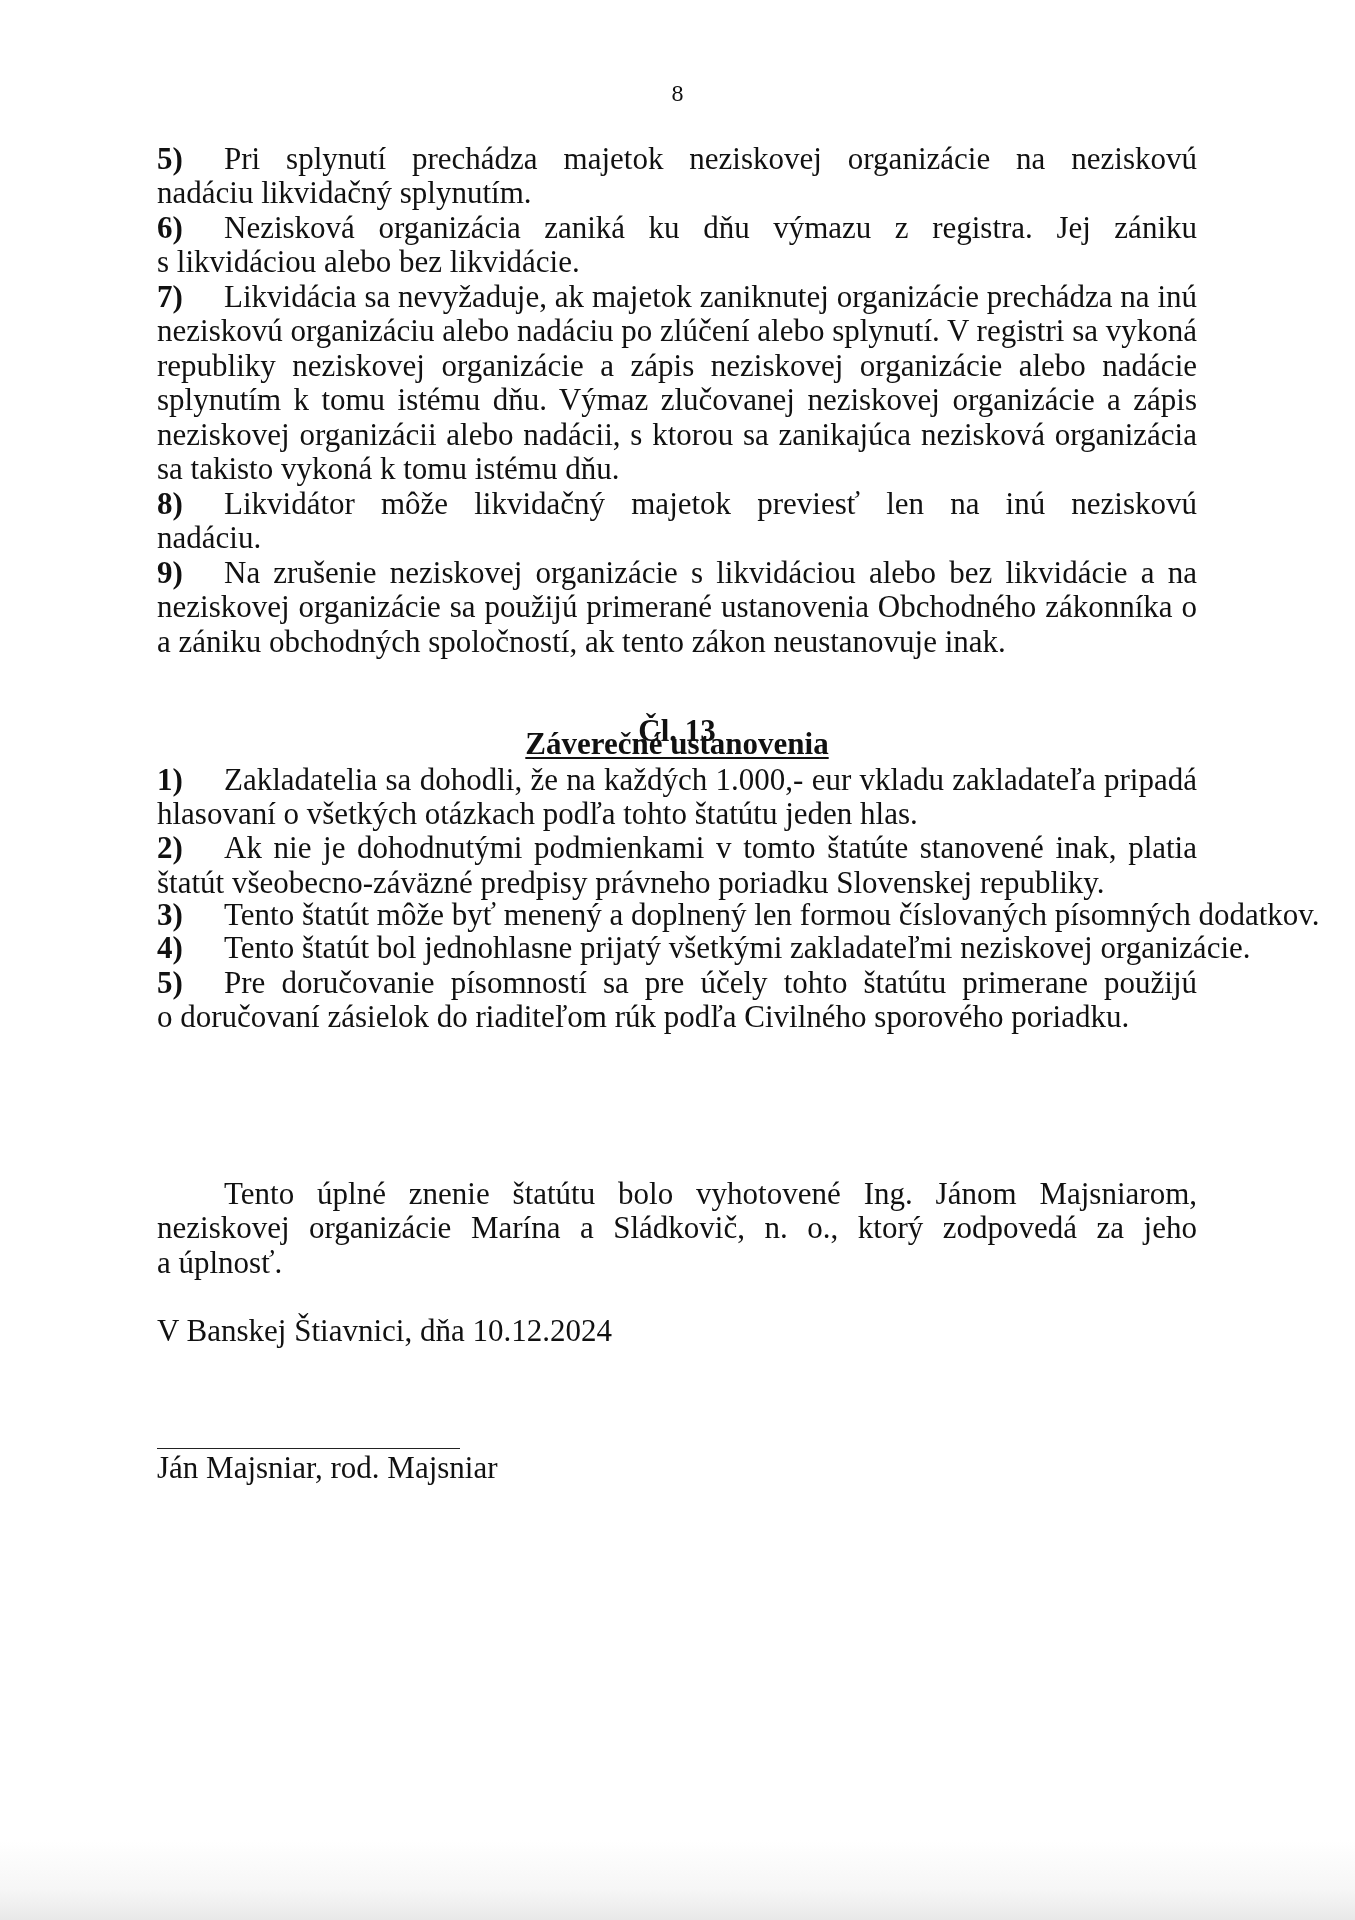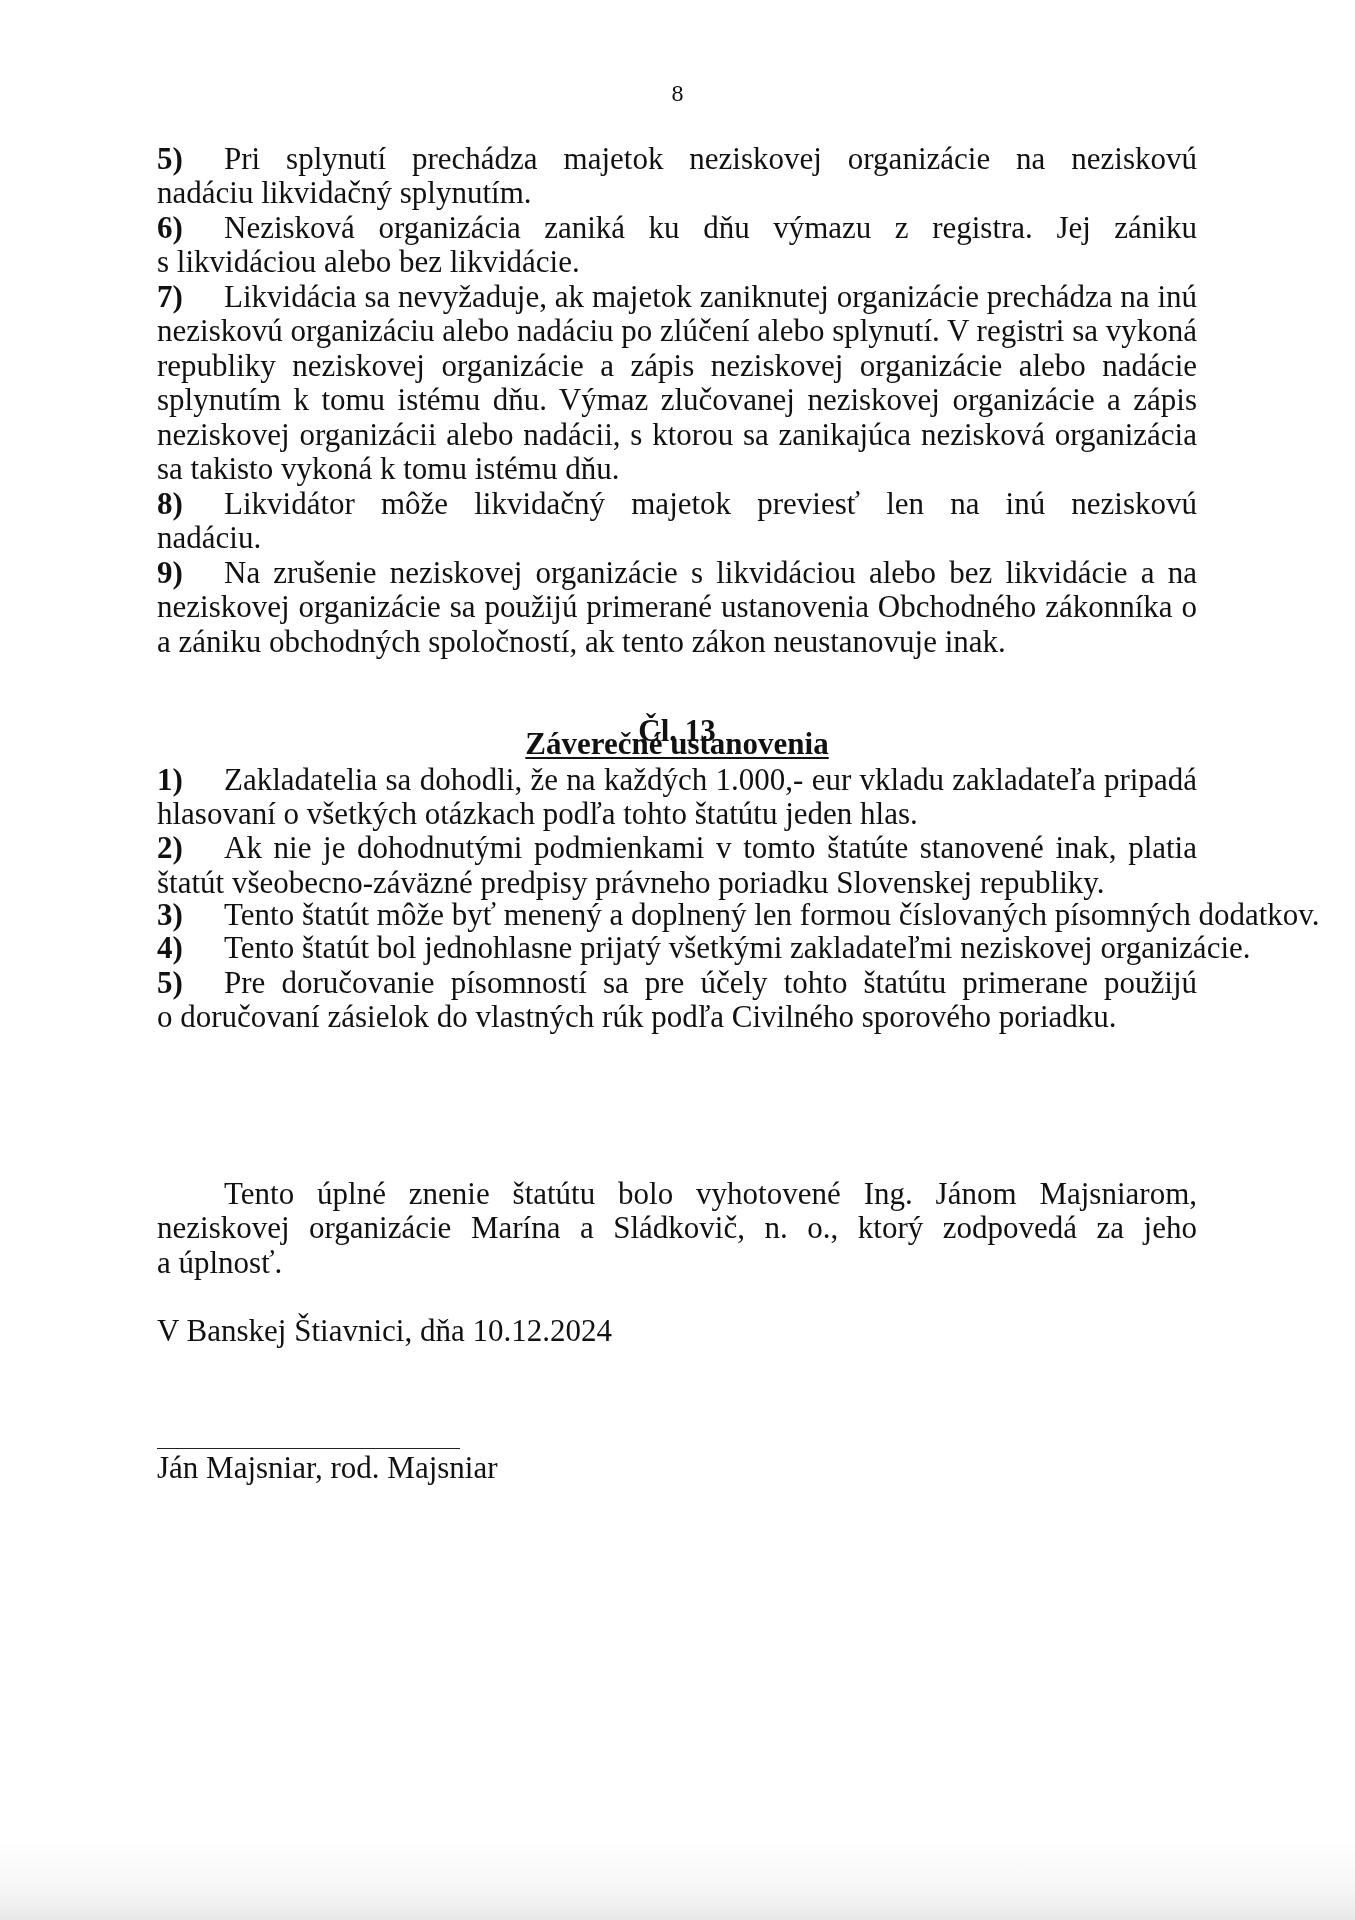--- a/index.html
+++ b/index.html
@@ -77,21 +77,21 @@
   <div>
     <div class="ln" style="top:898px"><span class="num">3)</span><span>Tento štatút môže byť menený a doplnený len formou číslovaných písomných dodatkov.</span></div>
   </div>
 
   <div>
     <div class="ln" style="top:931px"><span class="num">4)</span><span>Tento štatút bol jednohlasne prijatý všetkými zakladateľmi neziskovej organizácie.</span></div>
   </div>
 
   <div>
     <div class="ln j" style="top:966px"><span class="num">5)</span><span>Pre doručovanie písomností sa pre účely tohto štatútu primerane použijú ustanovenia</span></div>
-    <div class="ln" style="top:1000px">o doručovaní zásielok do vlastných rúk podľa Civilného sporového poriadku.</div>
+    <div class="ln" style="top:1000px">o doručovaní zásielok do riaditeľom rúk podľa Civilného sporového poriadku.</div>
   </div>
 
   <div>
     <div class="ln j indent" style="top:1177px">Tento úplné znenie štatútu bolo vyhotovené Ing. Jánom Majsniarom, riaditeľom</div>
     <div class="ln j" style="top:1211px">neziskovej organizácie Marína a Sládkovič, n. o., ktorý zodpovedá za jeho správnosť</div>
     <div class="ln" style="top:1246px">a úplnosť.</div>
   </div>
 
   <div class="ln" style="top:1314px">V Banskej Štiavnici, dňa 10.12.2024</div>
 

